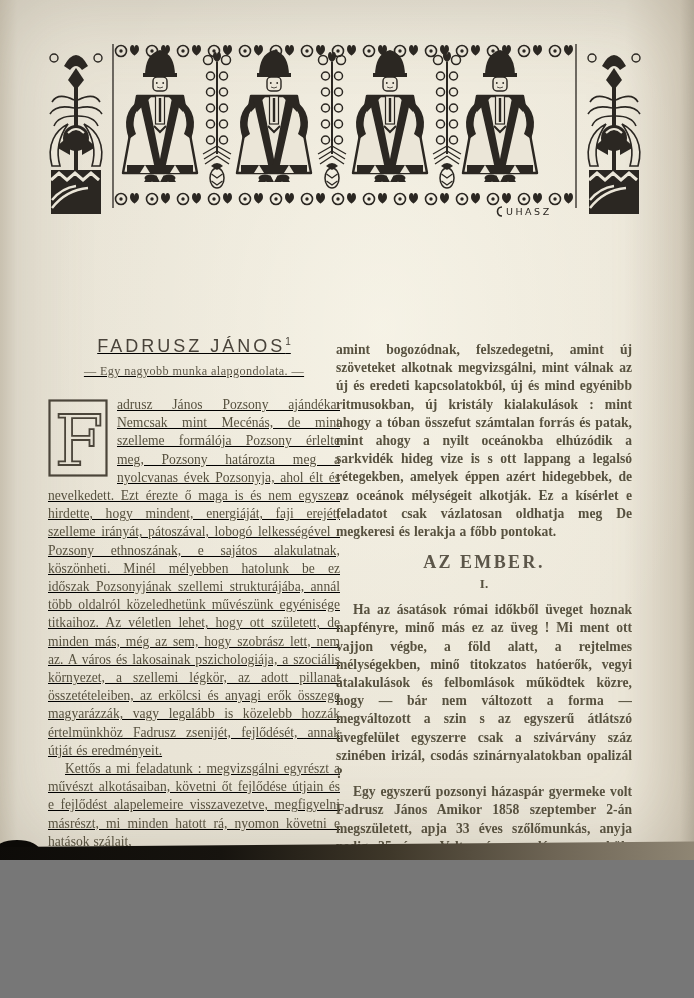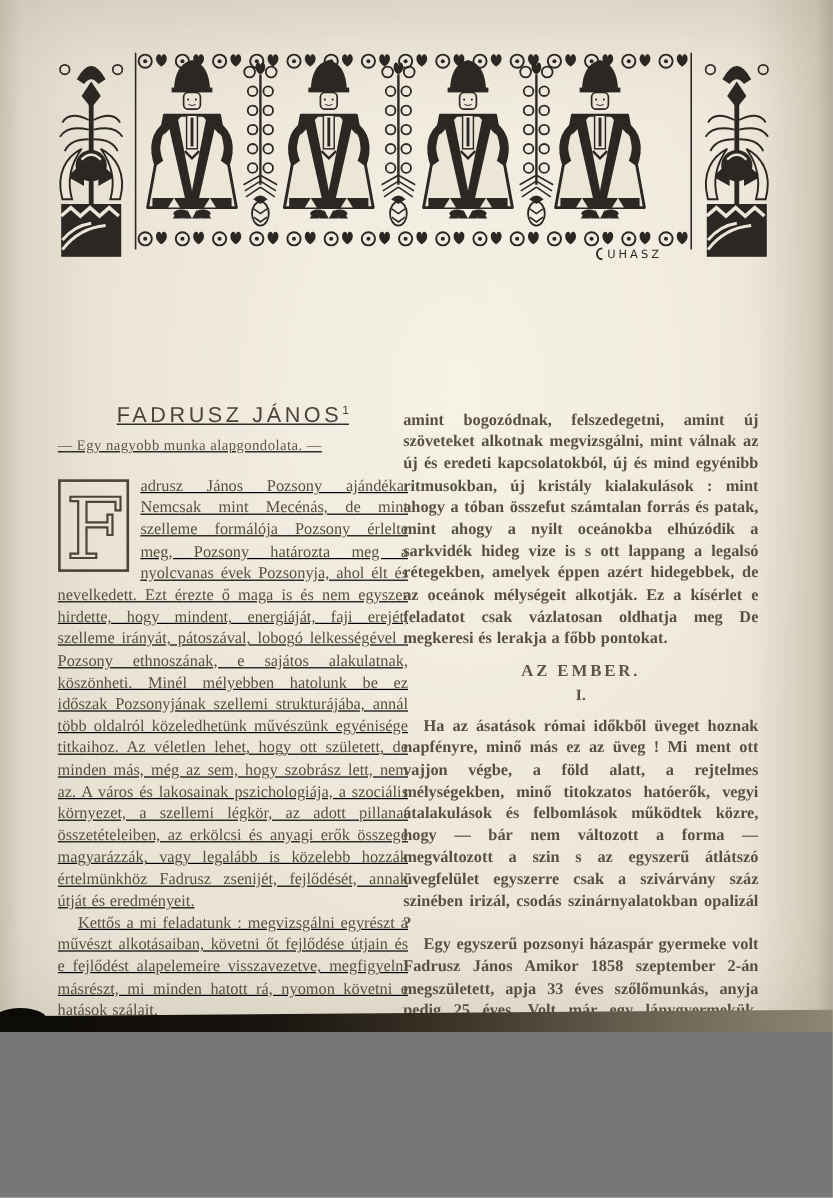--- a/index.html
+++ b/index.html
@@ -14,26 +14,26 @@
   }
   .ornament{position:absolute;left:42px;top:38px;width:606px;height:182px;}
   .col{position:absolute;top:336px;}
   .col-left{left:48px;width:292px;height:588px;overflow:hidden;text-decoration:underline;}
   .col-right{left:336px;width:296px;height:606px;overflow:hidden;padding-top:5px;font-weight:bold;}
   h1.title{
     margin:0;text-align:center;font-family:"Liberation Sans", sans-serif;
     font-weight:400;font-size:18px;letter-spacing:3px;color:#49433a;
   }
   h1.title sup{font-size:10px;letter-spacing:0;}
-  .subtitle{margin-top:7px;text-align:left;font-size:12.2px;color:#5d5748;letter-spacing:.4px;}
+  .subtitle{margin-top:7px;text-align:center;font-size:12.2px;color:#5d5748;letter-spacing:.4px;}
   .bodytext{margin-top:17px;}
   p.para{margin:0;text-align:justify;font-size:13.6px;line-height:18.2px;color:#57513f;word-spacing:.6px;}
   p.indent{text-indent:17px;}
   .dropcap{float:left;width:60px;height:78px;margin:3px 9px 1px 0;}
-  .sec-head{text-align:center;font-size:14px;letter-spacing:2.4px;color:#5c5649;margin:11px 0 3px;}
+  .sec-head{text-align:center;font-size:18px;letter-spacing:2.4px;color:#5c5649;margin:11px 0 3px;}
   .sec-num{text-align:center;font-size:13px;color:#57513f;margin:1px 0 9px;}
   .footnote{
     position:absolute;left:56px;top:924px;width:292px;font-size:11.6px;
     color:#5b5545;letter-spacing:.3px;word-spacing:1px;
   }
   .footnote sup{font-size:8.5px;}
   .pagenum{position:absolute;left:621px;top:940px;font-size:13px;color:#55503f;letter-spacing:1px;}
   .scan-bottom{
     position:absolute;left:-8px;bottom:-7px;width:720px;height:20px;
     background:linear-gradient(90deg,#0d0b08 0%,#17140f 32%,#3e3729 55%,#6e6555 78%,#938a78 100%);

